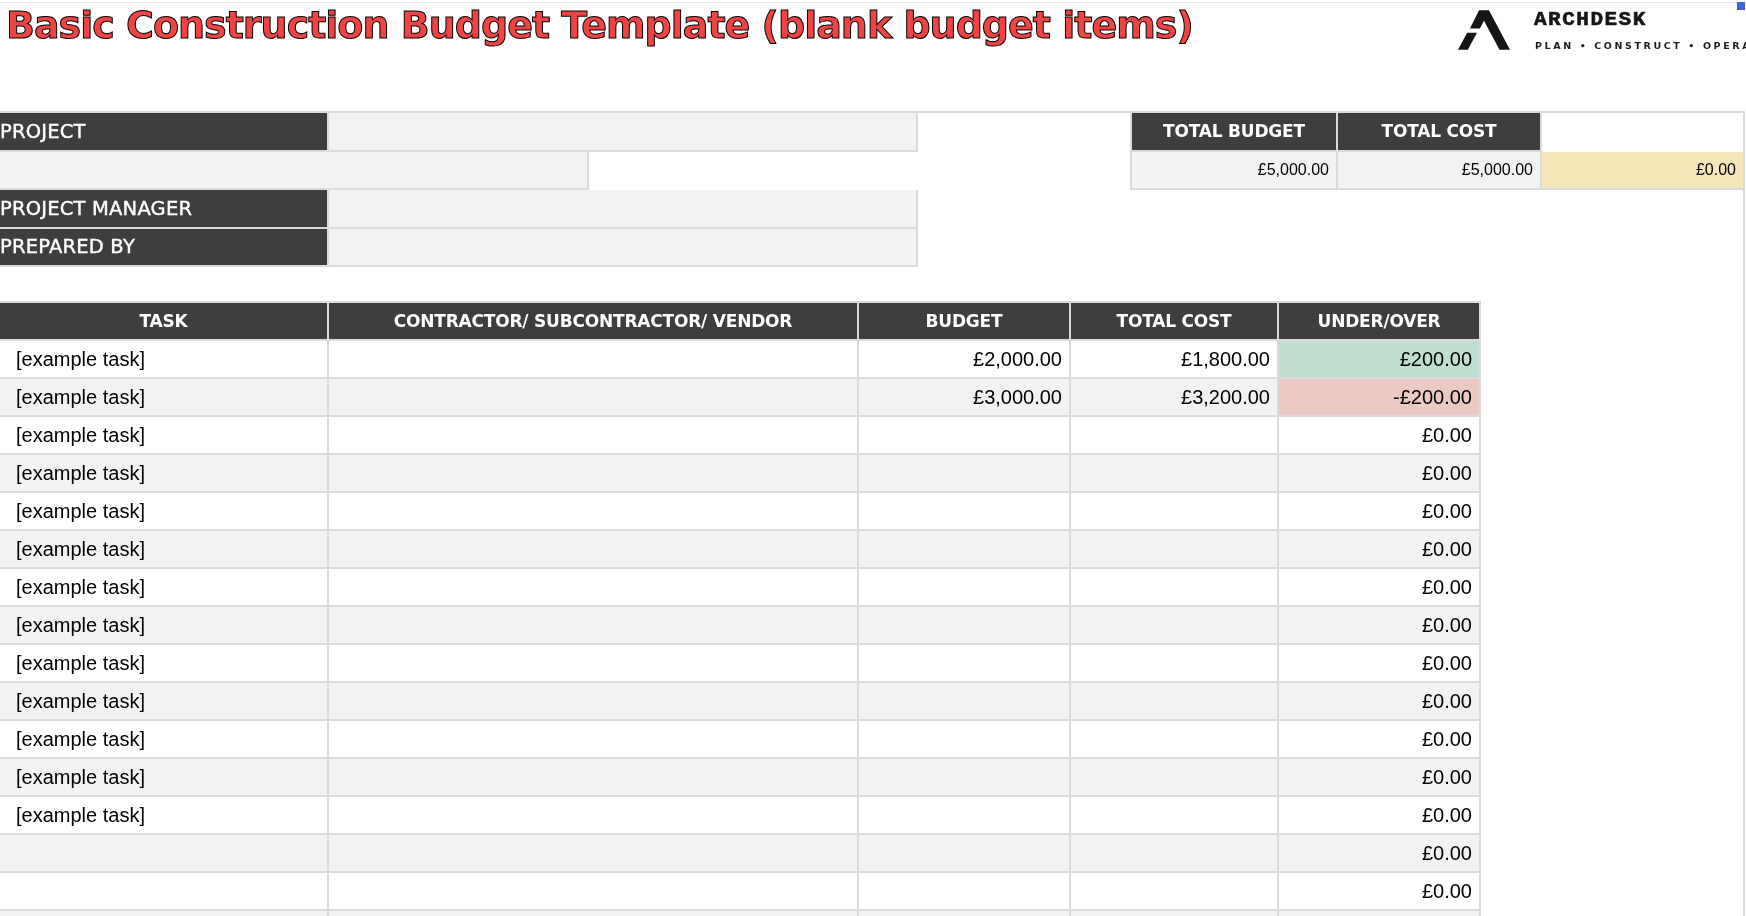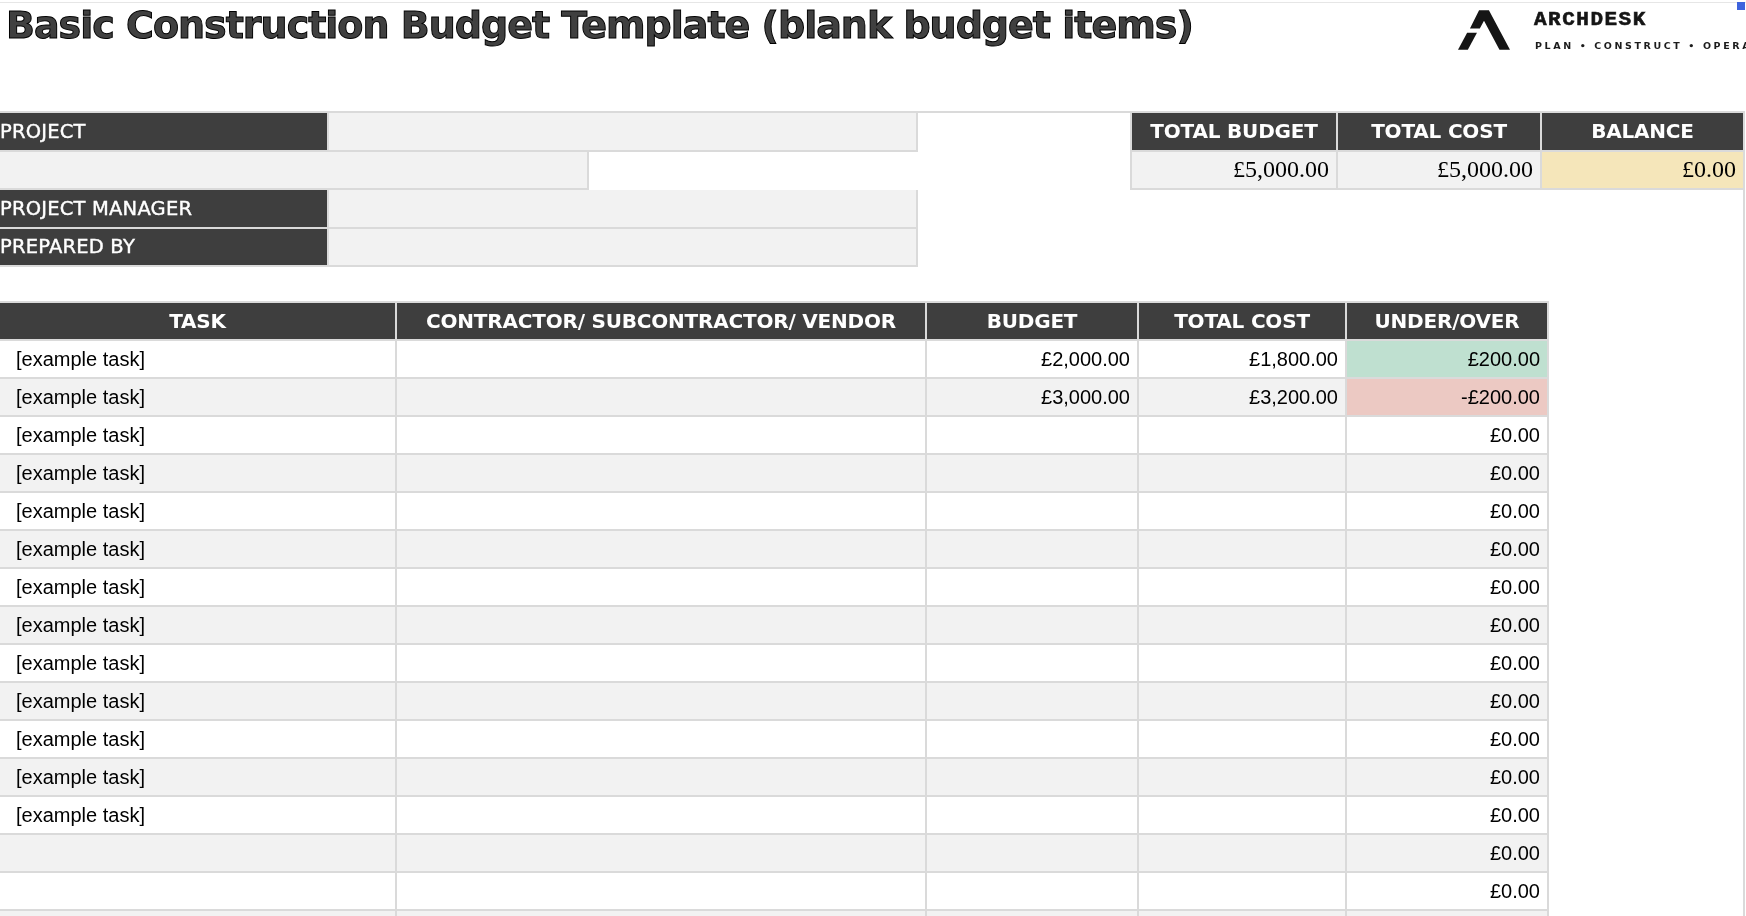--- a/index.html
+++ b/index.html
@@ -4,21 +4,21 @@
 <style>
   * { margin:0; padding:0; box-sizing:border-box; }
   html,body { width:1746px; height:916px; overflow:hidden; background:#ffffff;
               font-family:"Liberation Sans", sans-serif; }
   #stage { position:absolute; top:0; left:0; width:1746px; height:916px; overflow:hidden; background:#fff; }
 
   
   .page-title {
     position:absolute; top:3px; left:6px; width:1400px;
     font-family:"DejaVu Sans", sans-serif;
-    font-size:38px; font-weight:bold; letter-spacing:-1px; color:#404040;
+    font-size:38px; font-weight:bold; letter-spacing:-1px; color:#ef4444;
     -webkit-text-stroke:1px #000; white-space:nowrap;
   }
   .logo { position:absolute; top:6px; left:1458px; width:280px; height:50px; }
   .logo-mark { position:absolute; top:2px; left:0; width:52px; height:44px; }
   .logo-text {
     position:absolute; top:2px; left:76px;
     font-family:Liberation Mono, monospace; font-size:21px; font-weight:bold;
     letter-spacing:1.5px; color:#151515; -webkit-text-stroke:0.6px #151515; white-space:nowrap;
   }
   .logo-tagline {
@@ -36,47 +36,47 @@
   
   .sheet { position:absolute; border-top:2px solid var(--grid); }
   .srow  { display:flex; }
   .cell  {
     border-right:2px solid var(--grid); border-bottom:2px solid var(--grid);
     display:flex; align-items:center; overflow:hidden; white-space:nowrap;
     font-size:20px; color:#000; background:transparent;
   }
   .dark {
     background:var(--header_dark); color:#fff; justify-content:center;
-    font-family:"DejaVu Sans", sans-serif; font-weight:bold; font-size:20px; letter-spacing:-0.2px;
+    font-family:"DejaVu Sans", sans-serif; font-weight:bold; font-size:17px; letter-spacing:-0.2px;
   }
   .t-left  { justify-content:flex-start; padding-left:16px; }
   .t-right { justify-content:flex-end;  padding-right:7px; }
 
   
   #info-panel { top:111px; left:0; }
   #info-panel .srow { height:38.5px; }
   .info-label { width:329px; justify-content:flex-start; 
                 font-size:19.5px; letter-spacing:0.2px; font-weight:normal;
                 -webkit-text-stroke:0.4px #fff; }
   .info-value { width:589px; background:var(--row_alt); }
 
   
   #summary-panel { top:111px; left:1130px; }
   #summary-panel .srow { height:38.5px; }
   .sum-h1 { width:208px; border-left:2px solid var(--grid); }
   .sum-h2 { width:204px; }
   .sum-h3 { width:203px; }
-  .sumval { background:var(--row_alt); font-family:Liberation Serif, serif; font-size:24px; }
+  .sumval { background:var(--row_alt); font-family:Liberation Sans, sans-serif; font-size:16px; }
   .sumval.balance { background:var(--balance_yellow); }
   #summary-panel .srow:nth-of-type(2) .sum-h1 { border-left:2px solid var(--grid); }
 
   
   #budget-table { top:301px; left:0; }
   #budget-table .srow { height:38px; }
-  .c-task       { width:397px; }
+  .c-task       { width:329px; }
   .c-contractor { width:530px; }
   .c-budget     { width:212px; }
   .c-cost       { width:208px; }
   .c-uo         { width:202px; }
   .budget-rows > .srow:nth-of-type(even) { background:var(--row_alt); }
   .cell.under { background:var(--under_green); }
   .cell.over  { background:var(--over_pink); }
 </style>
 </head>
 <body>
@@ -120,21 +120,20 @@
       <div class="srow">
         <div class="cell dark info-label">PREPARED BY</div>
         <div class="cell info-value"></div>
       </div>
     </div>
 
   <div id="summary-panel" class="sheet">
     <div class="srow">
       <div class="cell dark sum-h1">TOTAL BUDGET</div>
       <div class="cell dark sum-h2">TOTAL COST</div>
-      <div class="cell dark sum-h3">BALANCE</div>
     </div>
     <div class="srow">
       <div class="cell sumval sum-h1 t-right">£5,000.00</div>
       <div class="cell sumval sum-h2 t-right">£5,000.00</div>
       <div class="cell sumval sum-h3 t-right balance">£0.00</div>
     </div>
   </div>
 
   <div id="budget-table" class="sheet">
     <div class="srow">

